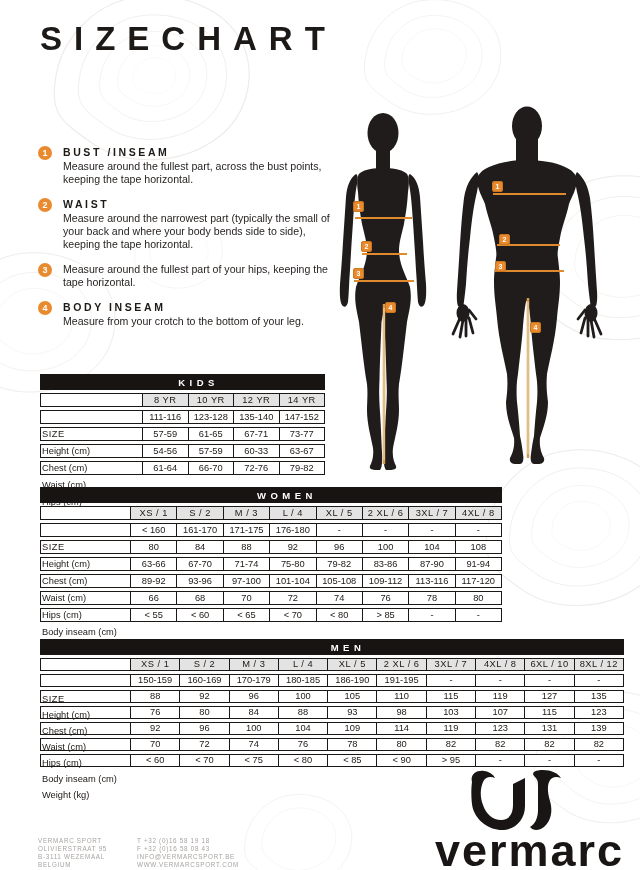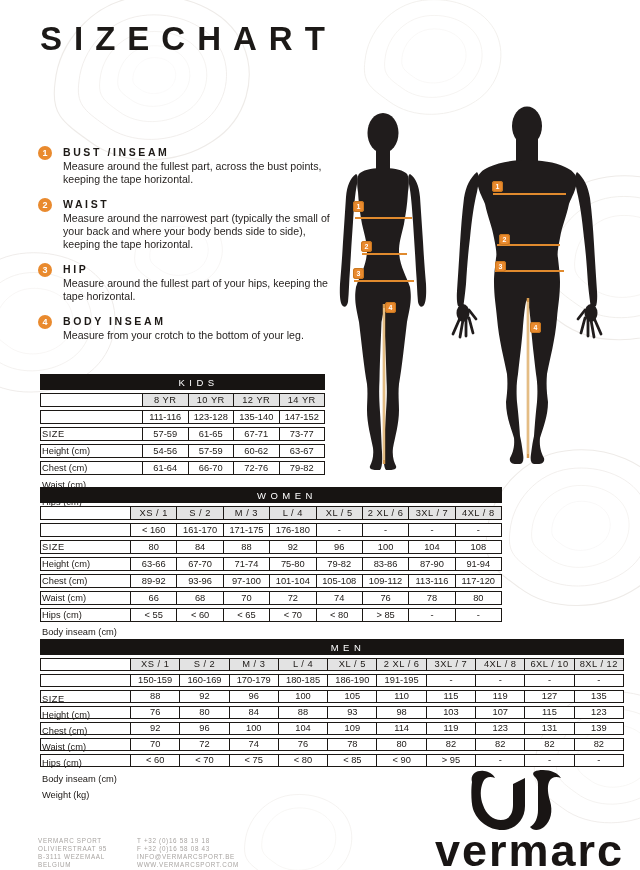--- a/index.html
+++ b/index.html
@@ -22,21 +22,21 @@
 
   
   .fig{position:absolute;}
   .fbadge{position:absolute;width:11px;height:11px;border-radius:3px;background:#E98A2E;
           box-shadow:inset 0 0 0 1px #c9771f;color:#fff;font-size:7px;font-weight:700;
           display:flex;align-items:center;justify-content:center;z-index:2;}
 
   
   .sizetable{position:absolute;left:40px;}
   .tbar{height:16px;background:#171412;color:#fff;display:flex;align-items:center;
-        justify-content:center;font-size:9.5px;font-weight:400;letter-spacing:4.5px;padding-left:32px;}
+        justify-content:center;font-size:9.5px;font-weight:700;letter-spacing:4.5px;padding-left:32px;}
   .trow{display:flex;border:1.5px solid #1c1815;margin-top:2.5px;background:#fff;height:12.5px;}
   .men-t .trow{height:11.5px;}
   .trow>div{display:flex;align-items:center;font-size:9.3px;color:#1c1815;}
   .tl{width:100px;background:#d9d9d9;padding-left:1px;flex:none;margin-top:40px;}
   .slim .tl{width:88px;}
   .tv{flex:1;justify-content:center;border-left:1.5px solid #1c1815;background:#fff;}
   .size-row .tl,.size-row .tv{background:#e3e3e3;letter-spacing:0.5px;}
 
   
   .addr,.contact{position:absolute;top:837px;font-size:6.3px;letter-spacing:.7px;
@@ -109,21 +109,20 @@
     <div class="inst-item">
       <div class="badge">2</div>
       <div>
         <div class="inst-title">WAIST</div>
         <div class="inst-text">Measure around the narrowest part (typically the small of your back and where your body bends side to side), keeping the tape horizontal.</div>
       </div>
     </div>
     <div class="inst-item">
       <div class="badge">3</div>
       <div>
-        <div class="inst-title">HIP</div>
         <div class="inst-text">Measure around the fullest part of your hips, keeping the tape horizontal.</div>
       </div>
     </div>
     <div class="inst-item">
       <div class="badge">4</div>
       <div>
         <div class="inst-title">BODY INSEAM</div>
         <div class="inst-text">Measure from your crotch to the bottom of your leg.</div>
       </div>
     </div>
@@ -207,21 +206,21 @@
           <div class="tl">Chest (cm)</div>
           <div class="tv">57-59</div>
           <div class="tv">61-65</div>
           <div class="tv">67-71</div>
           <div class="tv">73-77</div>
         </div>
         <div class="trow ">
           <div class="tl">Waist (cm)</div>
           <div class="tv">54-56</div>
           <div class="tv">57-59</div>
-          <div class="tv">60-62</div>
+          <div class="tv">60-33</div>
           <div class="tv">63-67</div>
         </div>
         <div class="trow ">
           <div class="tl">Hips (cm)</div>
           <div class="tv">61-64</div>
           <div class="tv">66-70</div>
           <div class="tv">72-76</div>
           <div class="tv">79-82</div>
         </div>
       </div>

